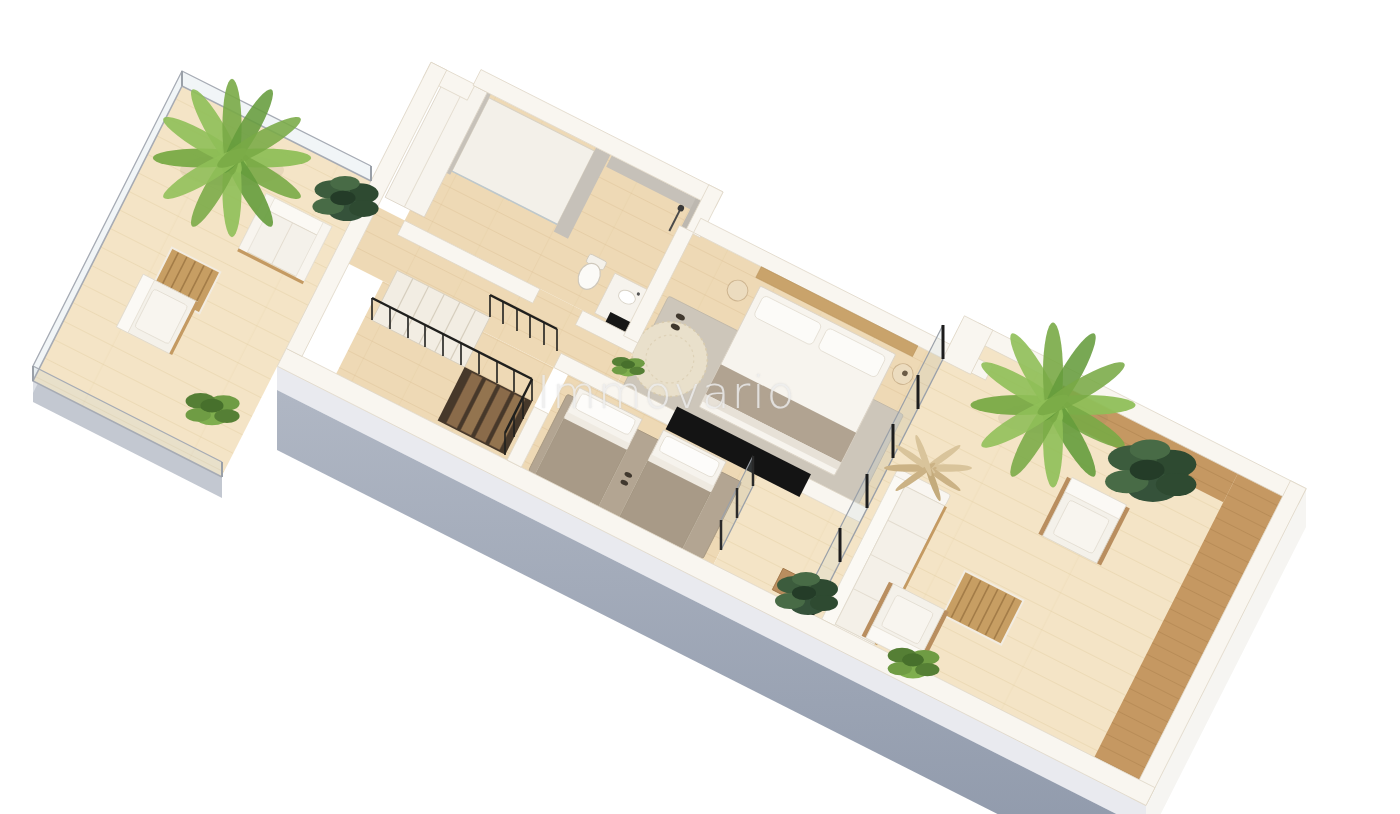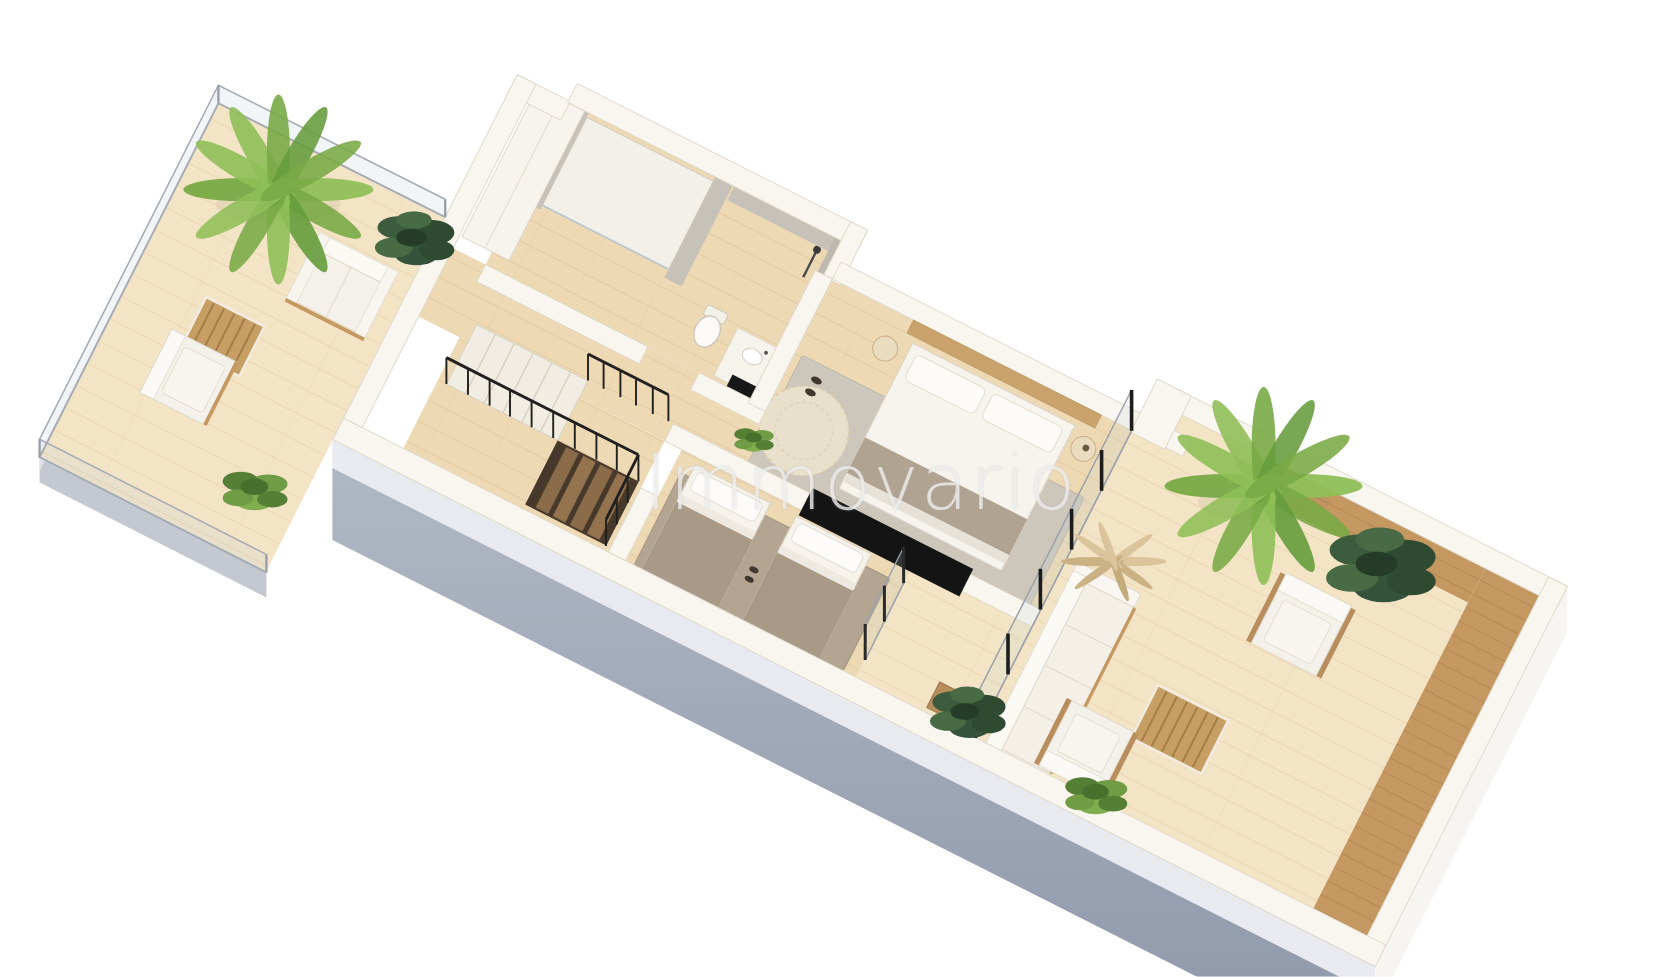--- a/index.html
+++ b/index.html
@@ -1,20 +1,20 @@
 <!DOCTYPE html>
 <html><head>
 <meta charset="utf-8">
 <style>
   html,body{margin:0;padding:0;background:#ffffff;}
   #stage{position:relative;width:1400px;height:814px;background:#ffffff;overflow:hidden;
          font-family:"Liberation Sans",sans-serif;}
   #plan-svg{position:absolute;left:0;top:0;}
   .watermark{position:absolute;left:537px;top:366px;width:420px;height:72px;
-    font-family:"DejaVu Sans",sans-serif;font-size:64px;font-weight:300;letter-spacing:2px;
+    font-family:"DejaVu Sans",sans-serif;font-size:45px;font-weight:300;letter-spacing:2px;
     color:#ededed;opacity:0.82;text-shadow:0 0 2px rgba(170,170,170,.45);
     pointer-events:none;white-space:nowrap;}
 </style>
 </head>
 <body>
 
 <div id="stage">
 <svg id="plan-svg" width="1400" height="814" viewBox="0 0 1400 814" xmlns="http://www.w3.org/2000/svg">
   <defs>
     <pattern id="woodA" width="140" height="24" patternUnits="userSpaceOnUse">

